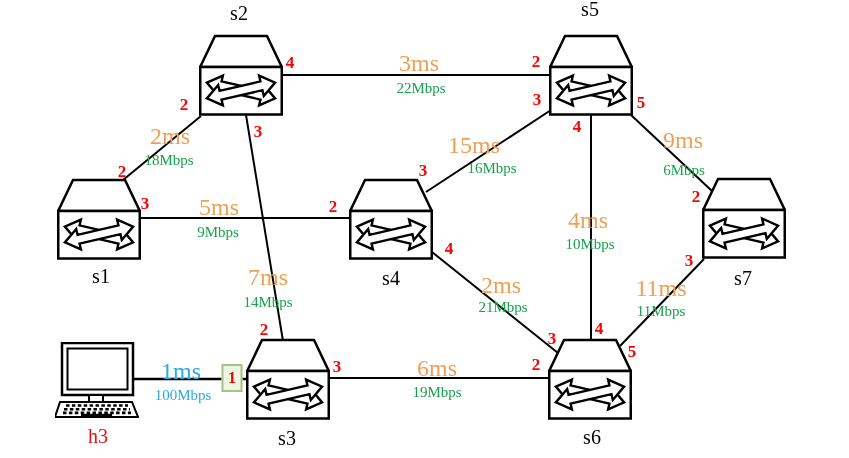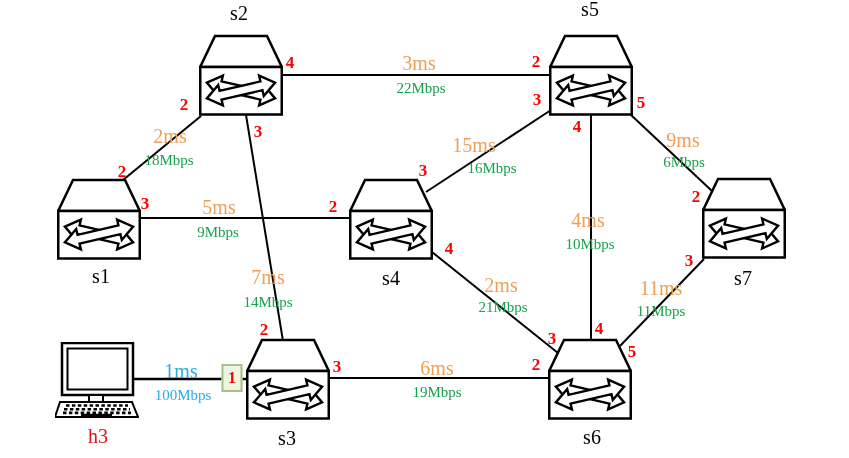--- a/index.html
+++ b/index.html
@@ -5,21 +5,21 @@
   html,body{margin:0;padding:0;background:#fff;}
   #canvas{
     position:relative;width:849px;height:458px;background:#fff;overflow:hidden;
     font-family:"Liberation Serif","DejaVu Serif",serif;
   }
   #wires{position:absolute;left:0;top:0;}
   .lbl{position:absolute;transform:translate(-50%,-50%);white-space:nowrap;line-height:1;}
   .title{font-size:20px;color:#000;}
   .title.red{color:var(--host_title,#e31212);font-weight:normal;}
   .port{font-size:17px;font-weight:bold;color:var(--port,#ff0000);}
-  .lat{font-size:20px;color:var(--latency,#f0a055);}
+  .lat{font-size:24px;color:var(--latency,#f0a055);}
   .bw{font-size:15px;color:var(--bandwidth,#17a24b);}
   .cyan{color:var(--host_link,#2aace3);}
   .badge{
     position:absolute;transform:translate(-50%,-50%);
     width:17px;height:24px;
     background:var(--badge_bg,#edf6e0);
     border:2px solid var(--badge_border,#a8c08a);
     display:flex;align-items:center;justify-content:center;
     font-size:16px;font-weight:bold;color:var(--port,#ff0000);
   }
@@ -105,21 +105,21 @@
   <span class="lbl bw" style="left:218px;top:232px">9Mbps</span>
 
   <span class="lbl port" style="left:423px;top:170px">3</span>
   <span class="lbl port" style="left:537px;top:99px">3</span>
   <span class="lbl lat" style="left:474px;top:145px">15ms</span>
   <span class="lbl bw" style="left:492px;top:168px">16Mbps</span>
 
   <span class="lbl port" style="left:641px;top:102px">5</span>
   <span class="lbl port" style="left:696px;top:196px">2</span>
   <span class="lbl lat" style="left:683px;top:140px">9ms</span>
-  <span class="lbl bw" style="left:684px;top:162px">6Mbps</span>
+  <span class="lbl bw" style="left:684px;top:170px">6Mbps</span>
 
   <span class="lbl port" style="left:577px;top:126px">4</span>
   <span class="lbl port" style="left:599px;top:328px">4</span>
   <span class="lbl lat" style="left:588px;top:220px">4ms</span>
   <span class="lbl bw" style="left:590px;top:244px">10Mbps</span>
 
   <span class="lbl port" style="left:449px;top:248px">4</span>
   <span class="lbl port" style="left:552px;top:338px">3</span>
   <span class="lbl lat" style="left:501px;top:285px">2ms</span>
   <span class="lbl bw" style="left:503px;top:307px">21Mbps</span>

